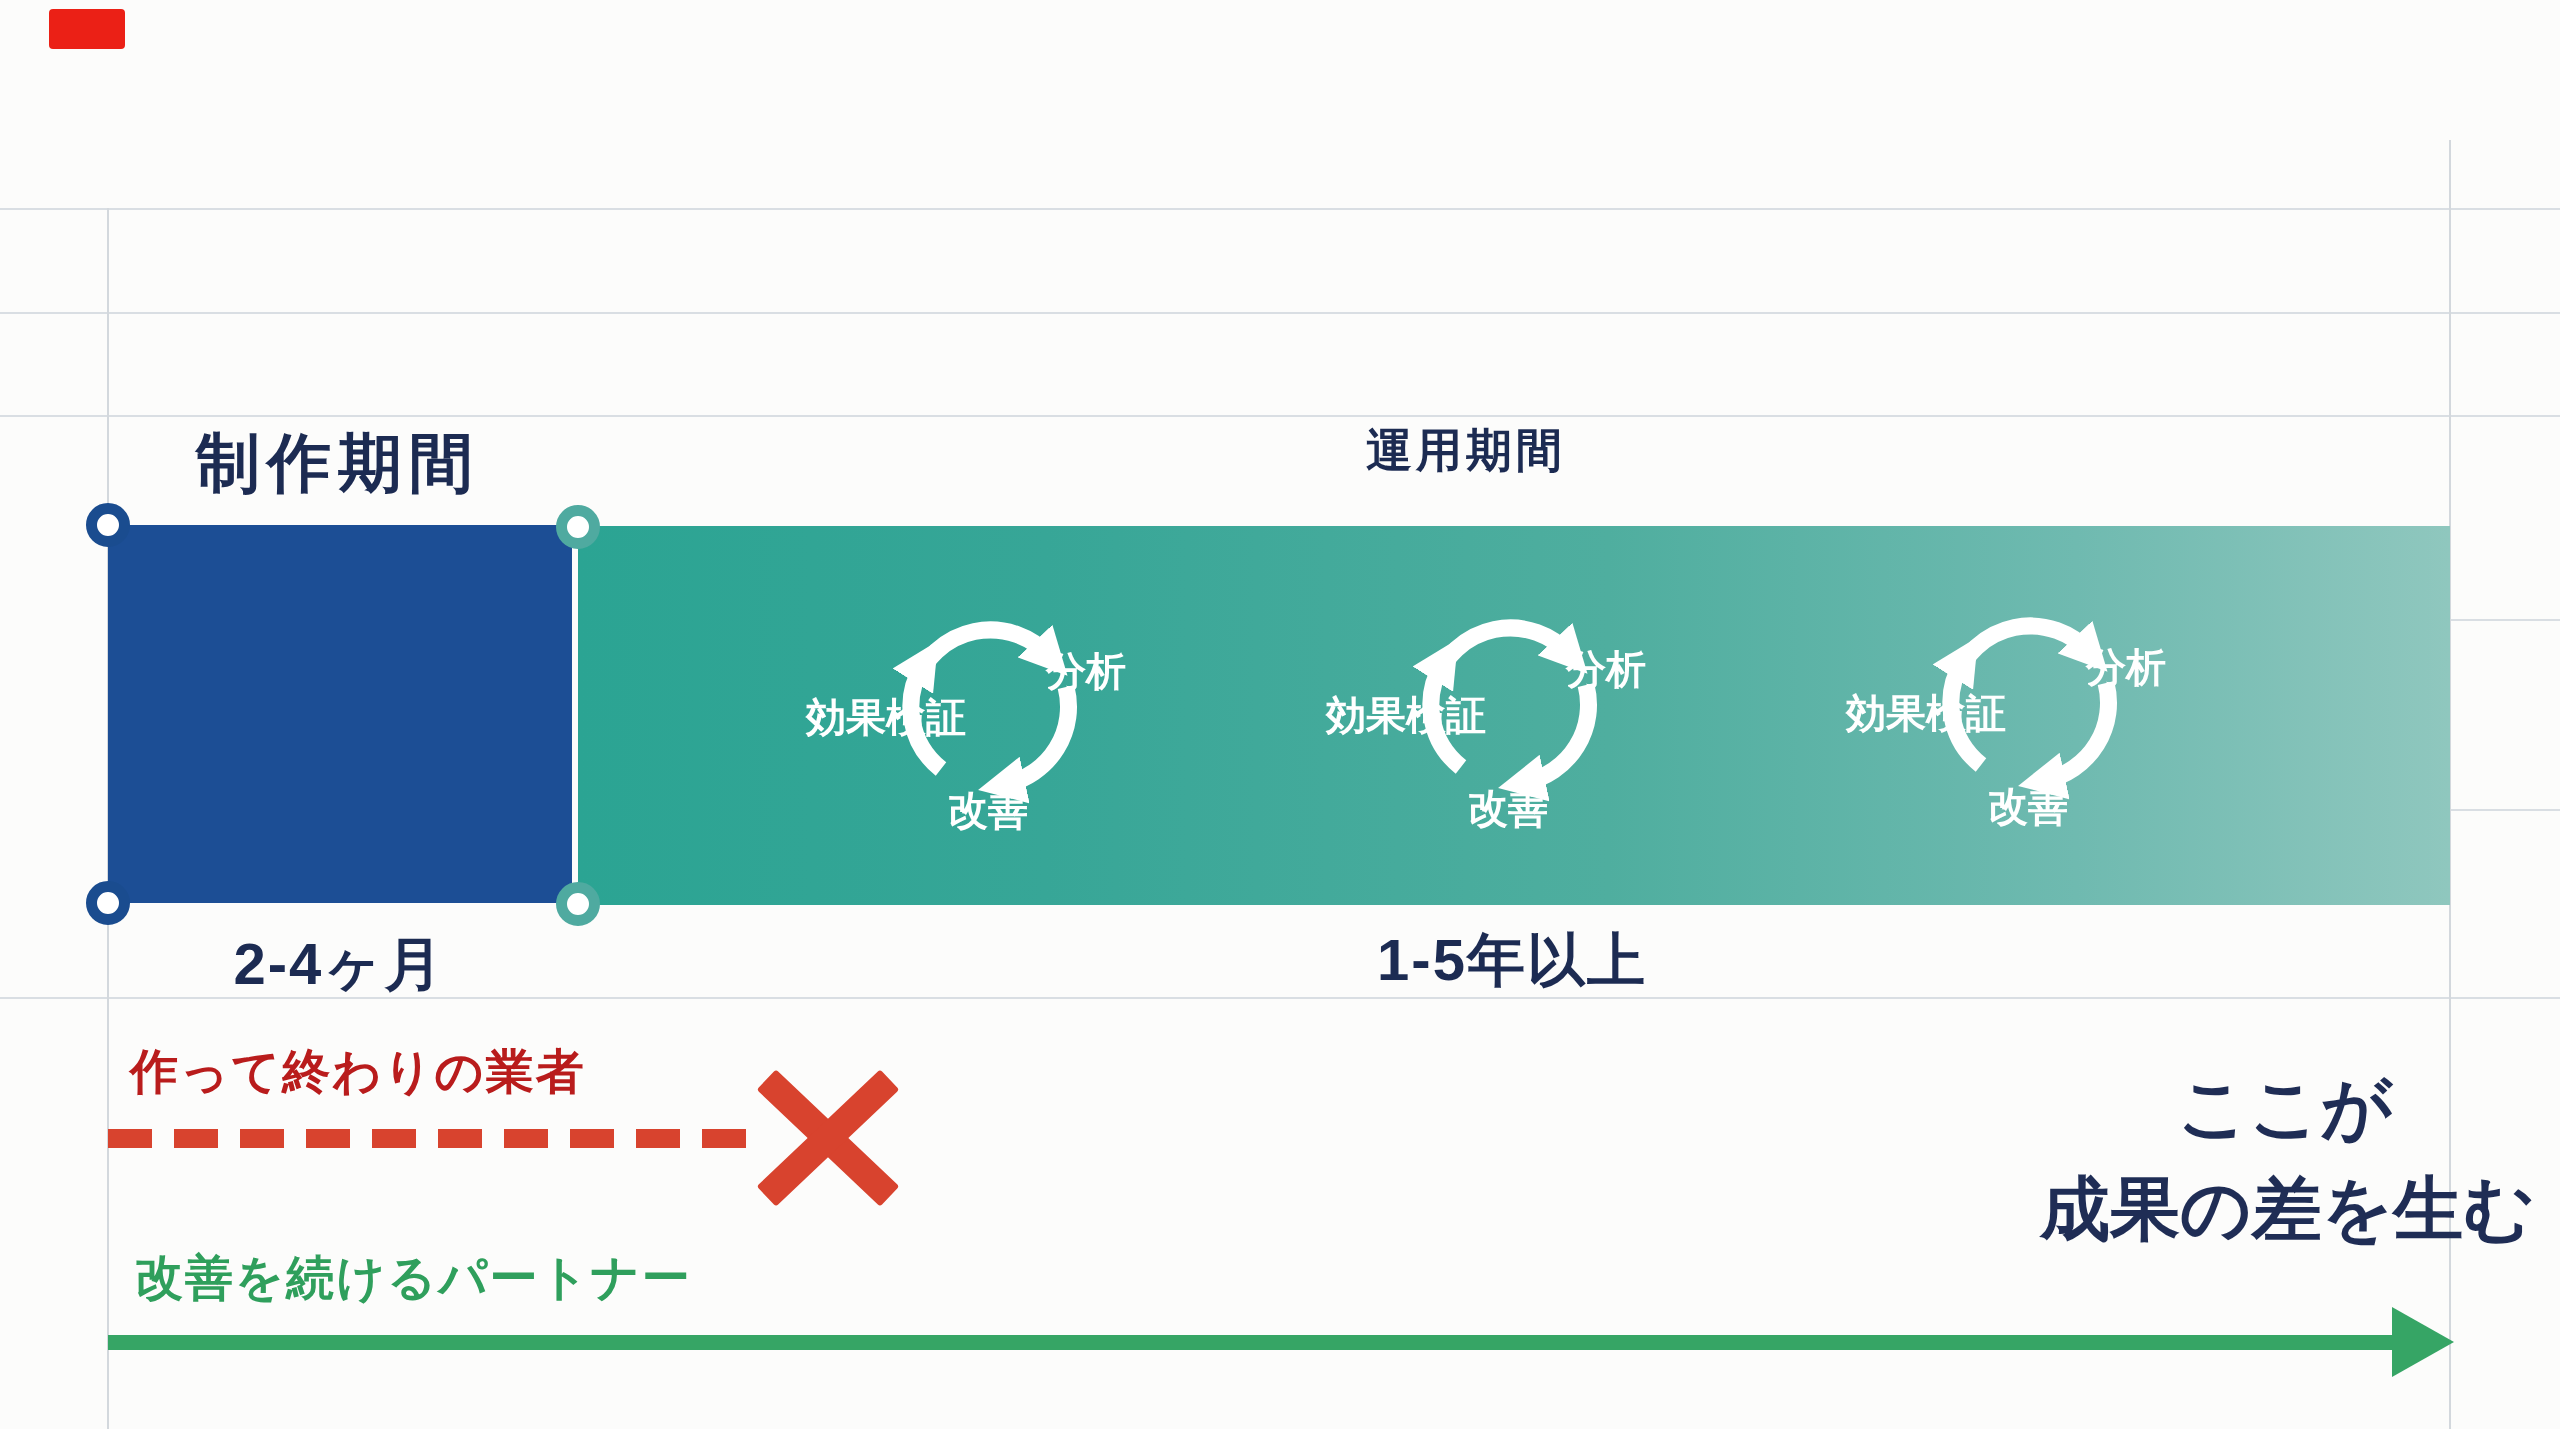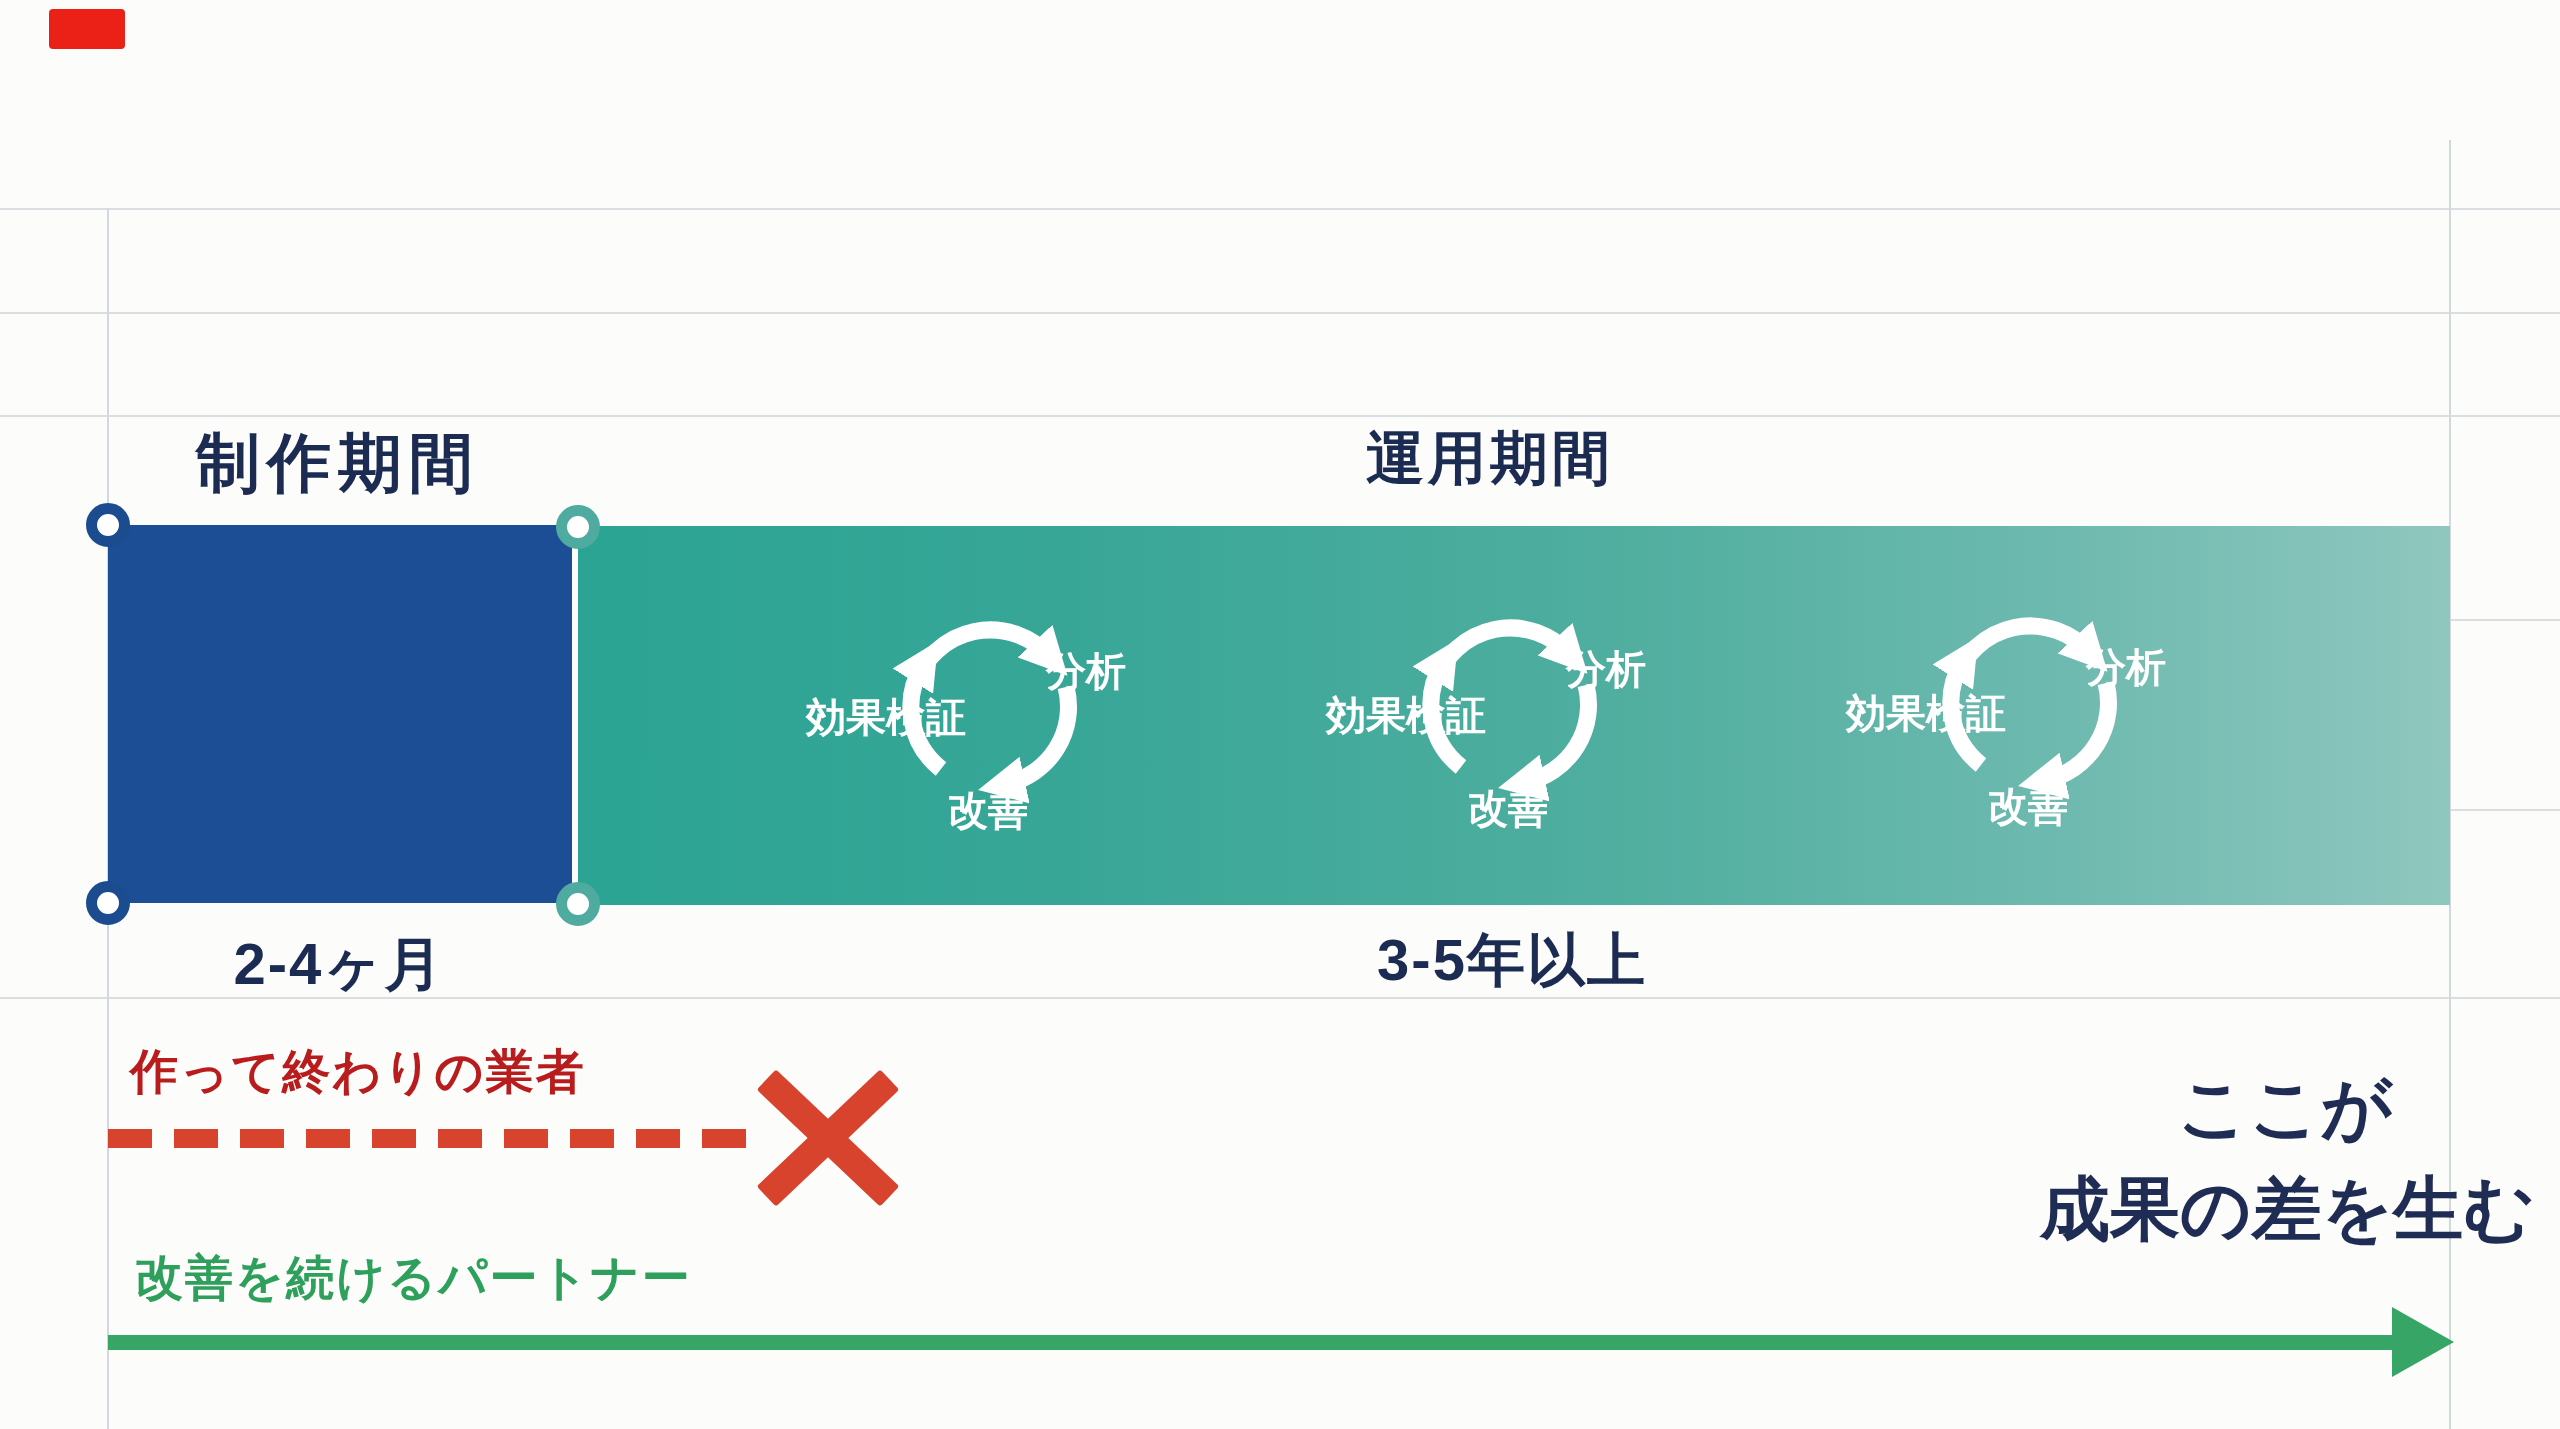--- a/index.html
+++ b/index.html
@@ -12,21 +12,21 @@
   .hline{position:absolute;left:0;width:2560px;height:2px;background:#d9dee3;}
   .hseg{position:absolute;left:2450px;width:110px;height:2px;background:#d9dee3;}
   .vline{position:absolute;width:2px;background:#d3d8dd;}
 
   
   .rec-badge{position:absolute;left:49px;top:9px;width:76px;height:40px;background:#eb2016;border-radius:4px;}
 
   
   .sec-title{position:absolute;color:#1c2b52;font-weight:800;white-space:nowrap;}
   .t-prod{left:196px;top:420px;font-size:64px;letter-spacing:7px;}
-  .t-oper{left:1366px;top:420px;font-size:58px;letter-spacing:4px;text-align:right;}
+  .t-oper{left:1366px;top:420px;font-size:46px;letter-spacing:4px;text-align:right;}
 
   
   .bar-prod{position:absolute;left:108px;top:525px;width:464px;height:378px;background:#1c4e95;}
   .bar-oper{position:absolute;left:578px;top:526px;width:1872px;height:379px;
     background:linear-gradient(90deg,#2ba493 0%,#37a697 25%,#4fae9f 55%,#6fbab0 80%,#8fc7be 100%);}
   
   .handle{position:absolute;width:44px;height:44px;border-radius:50%;background:#ffffff;box-sizing:border-box;}
   .handle.navy{border:11px solid #1a4c8f;}
   .handle.teal{border:11px solid #4faaa0;}
   .h-tl{left:86px;top:503px;}
@@ -129,21 +129,21 @@
       <path d="M 46,95 A 79,79 0 0 1 178,68" fill="none" stroke="#ffffff" stroke-width="17" marker-end="url(#ah1)"></path>
       <path d="M 196,100 A 79,79 0 0 1 136,197" fill="none" stroke="#ffffff" stroke-width="17" marker-end="url(#ah1)"></path>
       <path d="M 71,182 A 79,79 0 0 1 53,78" fill="none" stroke="#ffffff" stroke-width="17" marker-end="url(#ah1)"></path>
     </svg>
     <span class="cyc-label lab-verify">効果検証</span>
     <span class="cyc-label lab-analyze">分析</span>
     <span class="cyc-label lab-improve">改善</span>
   </div>
 
   <div class="duration d-prod">2-4ヶ月</div>
-  <div class="duration d-oper">3-5年以上</div>
+  <div class="duration d-oper">1-5年以上</div>
 
   <div class="bad-label">作って終わりの業者</div>
   <div class="bad-dash"></div>
   <div class="cross">
     <span class="s1"></span>
       <span class="s2"></span>
   </div>
 
   <div class="good-label">改善を続けるパートナー</div>
   <div class="good-shaft"></div>

